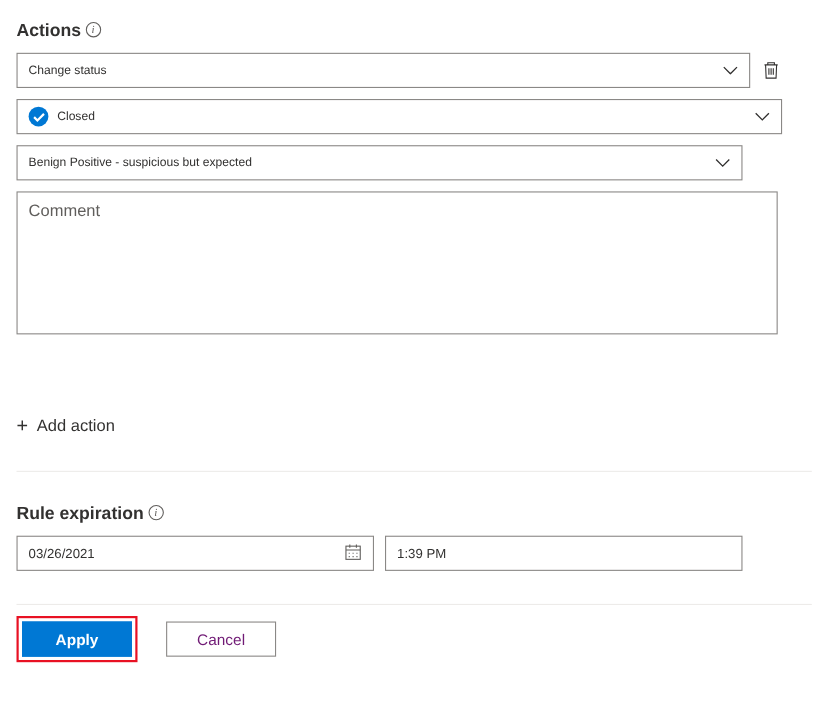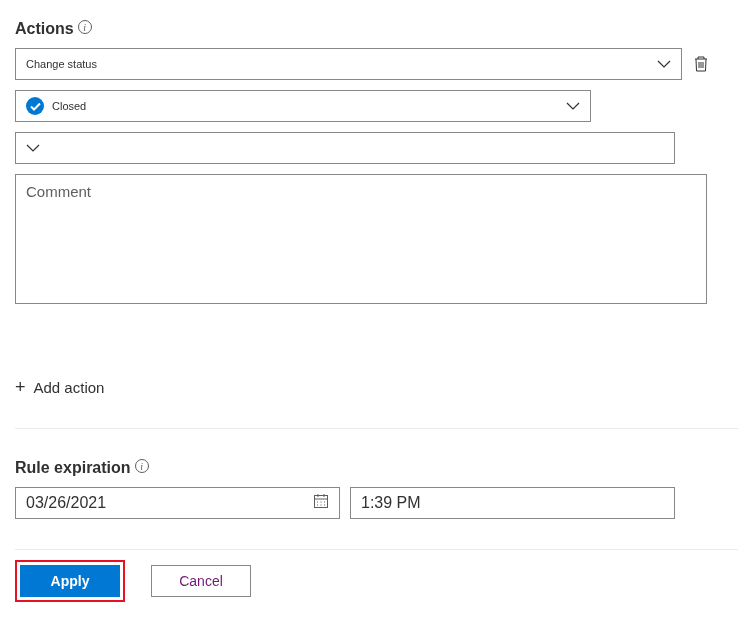--- a/index.html
+++ b/index.html
@@ -145,21 +145,21 @@
       display: flex;
       gap: 10px;
       width: 660px;
     }
     .date-field, .time-field {
       border: 1px solid #8a8886;
       height: 32px;
       display: flex;
       align-items: center;
       padding: 0 10px;
-      font-size: 16px;
+      font-size: 12px;
       background: #fff;
       cursor: pointer;
     }
     .date-field {
       width: 325px;
       justify-content: space-between;
     }
     .time-field {
       flex: 1;
     }
@@ -226,40 +226,41 @@
       <path d="M2 4 L14 4"></path>
       <path d="M5 4 L5 2 L11 2 L11 4"></path>
       <path d="M3 4 L3.5 16 L12.5 16 L13 4"></path>
       <path d="M6 7 L6 13"></path>
       <path d="M8 7 L8 13"></path>
       <path d="M10 7 L10 13"></path>
     </svg>
   </span>
 </div>
 
-<div class="dropdown-row" style="width: 576px;">
+<div class="dropdown-row" style="width: 696px;">
   <div class="dropdown">
     <span class="label">
       <span class="check-circle">
         <svg viewBox="0 0 11 9">
             <path d="M1 4.5 L4 7.5 L10 1.5"></path>
           </svg>
       </span>
       <span>Closed</span>
     </span>
     <span class="chevron">
       <svg viewBox="0 0 14 8">
           <path d="M1 1 L7 7 L13 1"></path>
         </svg>
     </span>
   </div>
 </div>
 
 <div class="dropdown-row" style="width: 660px;">
   <div class="dropdown">
+    <span class="label">Benign Positive - suspicious but expected</span>
     <span class="chevron">
       <svg viewBox="0 0 14 8">
           <path d="M1 1 L7 7 L13 1"></path>
         </svg>
     </span>
   </div>
 </div>
 
 <textarea class="comment-box" placeholder="Comment" style=""></textarea>
 

